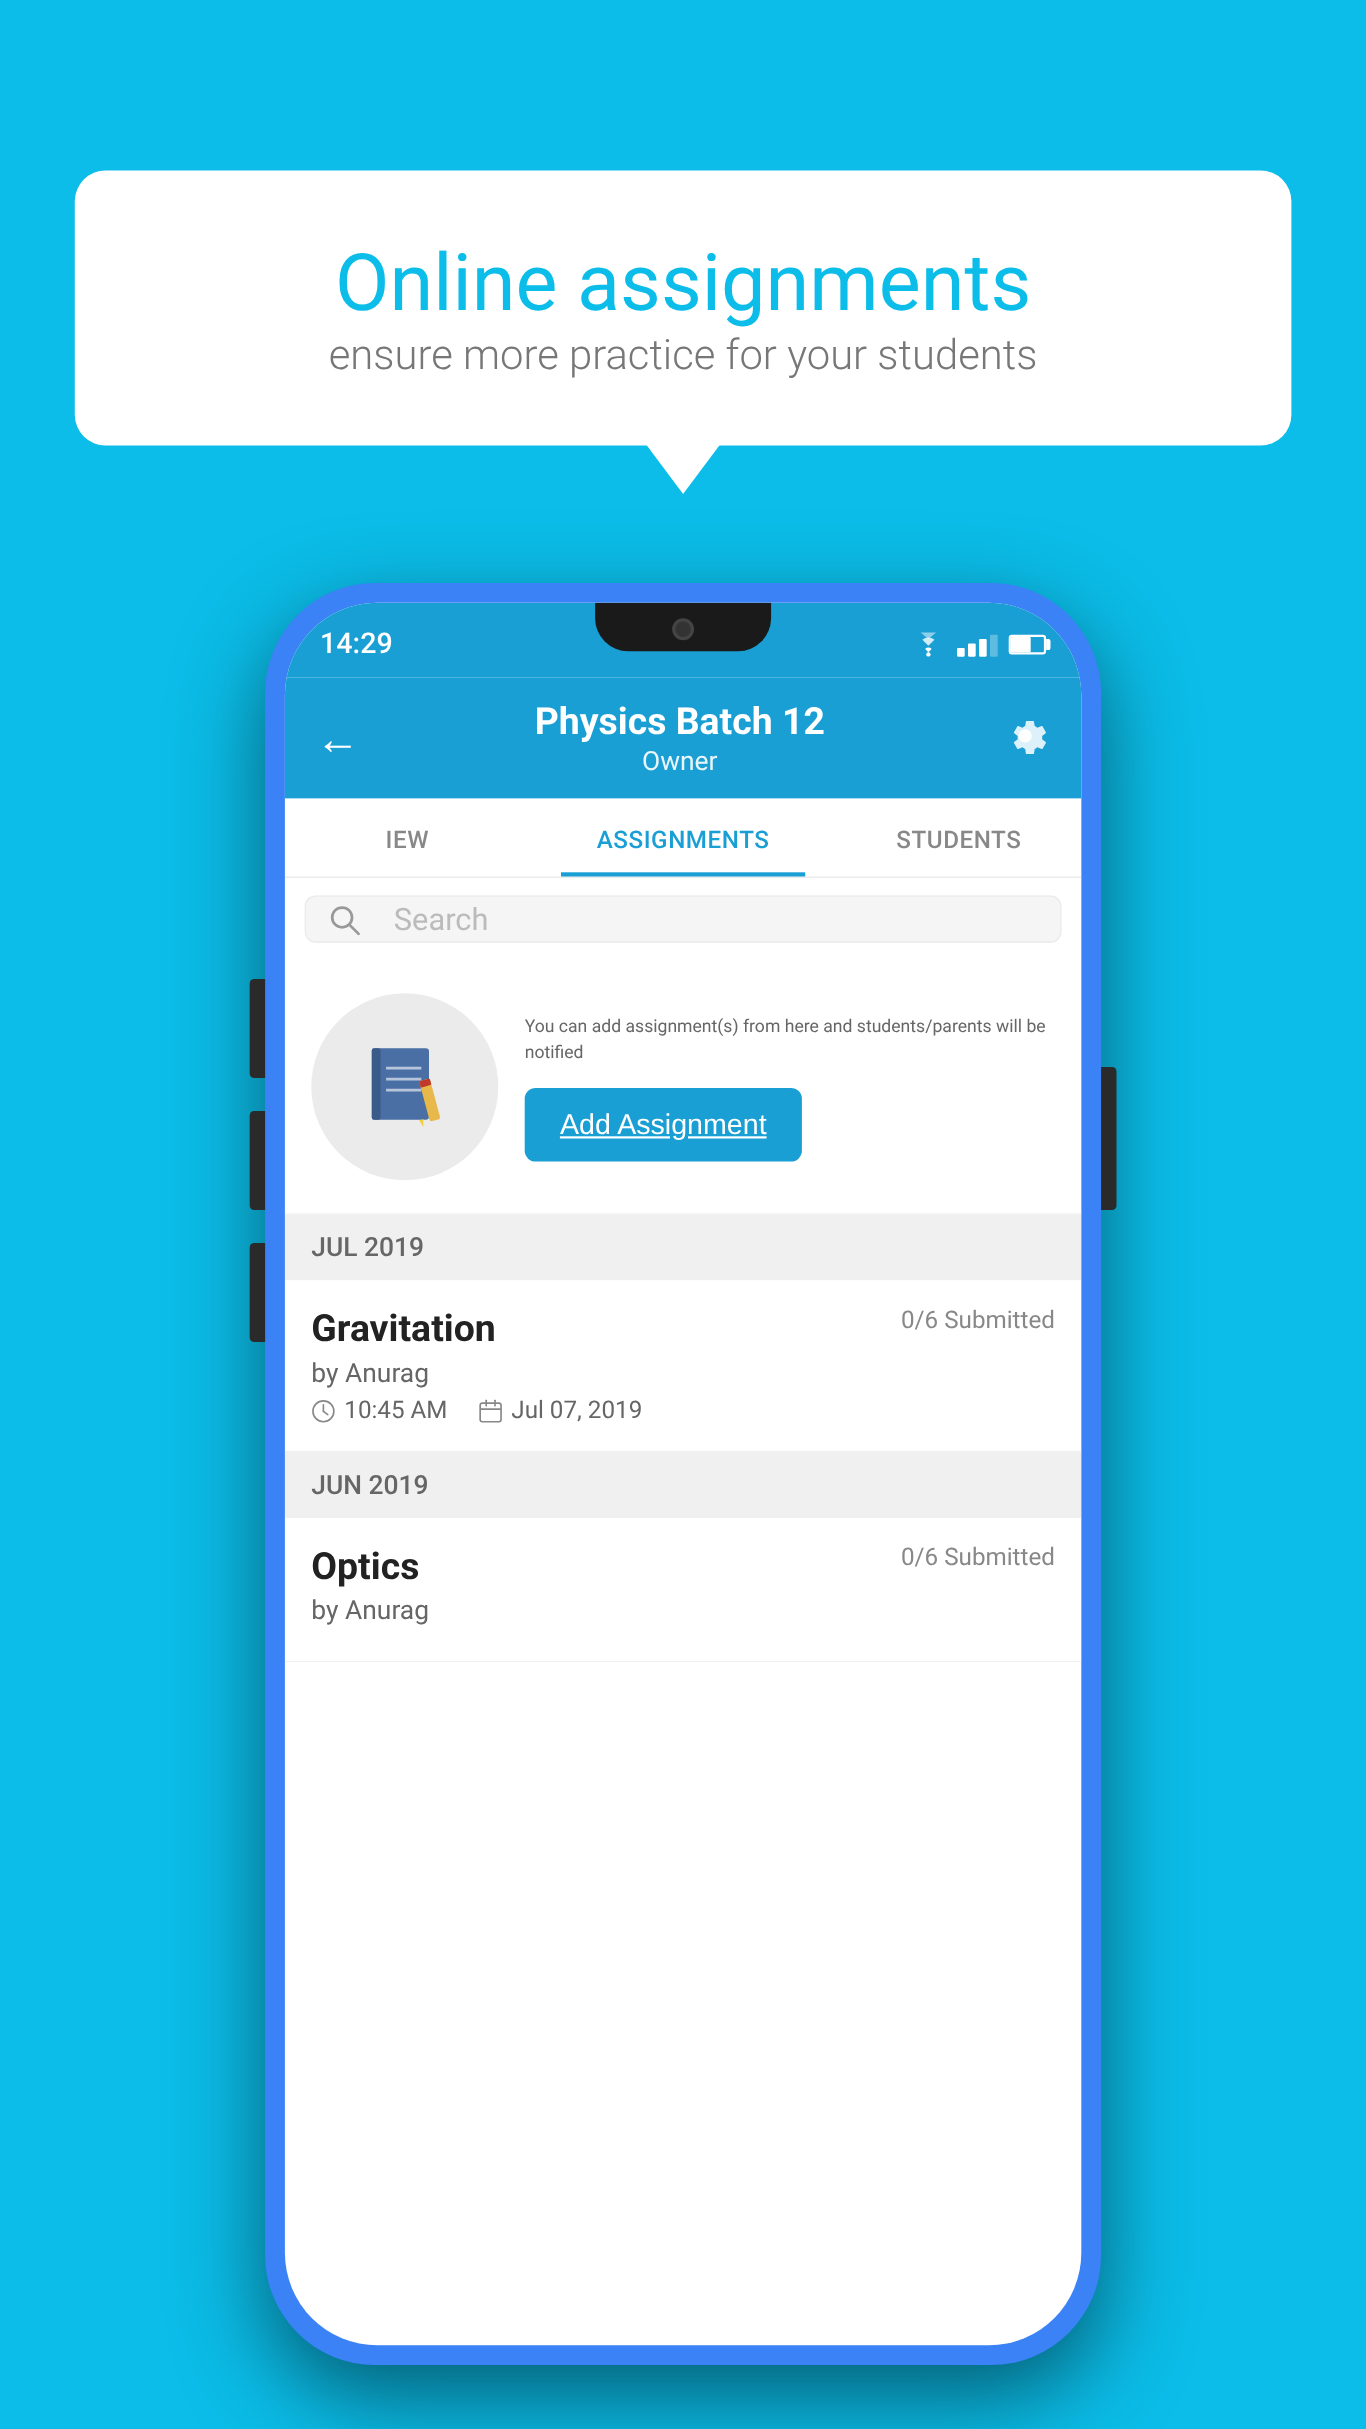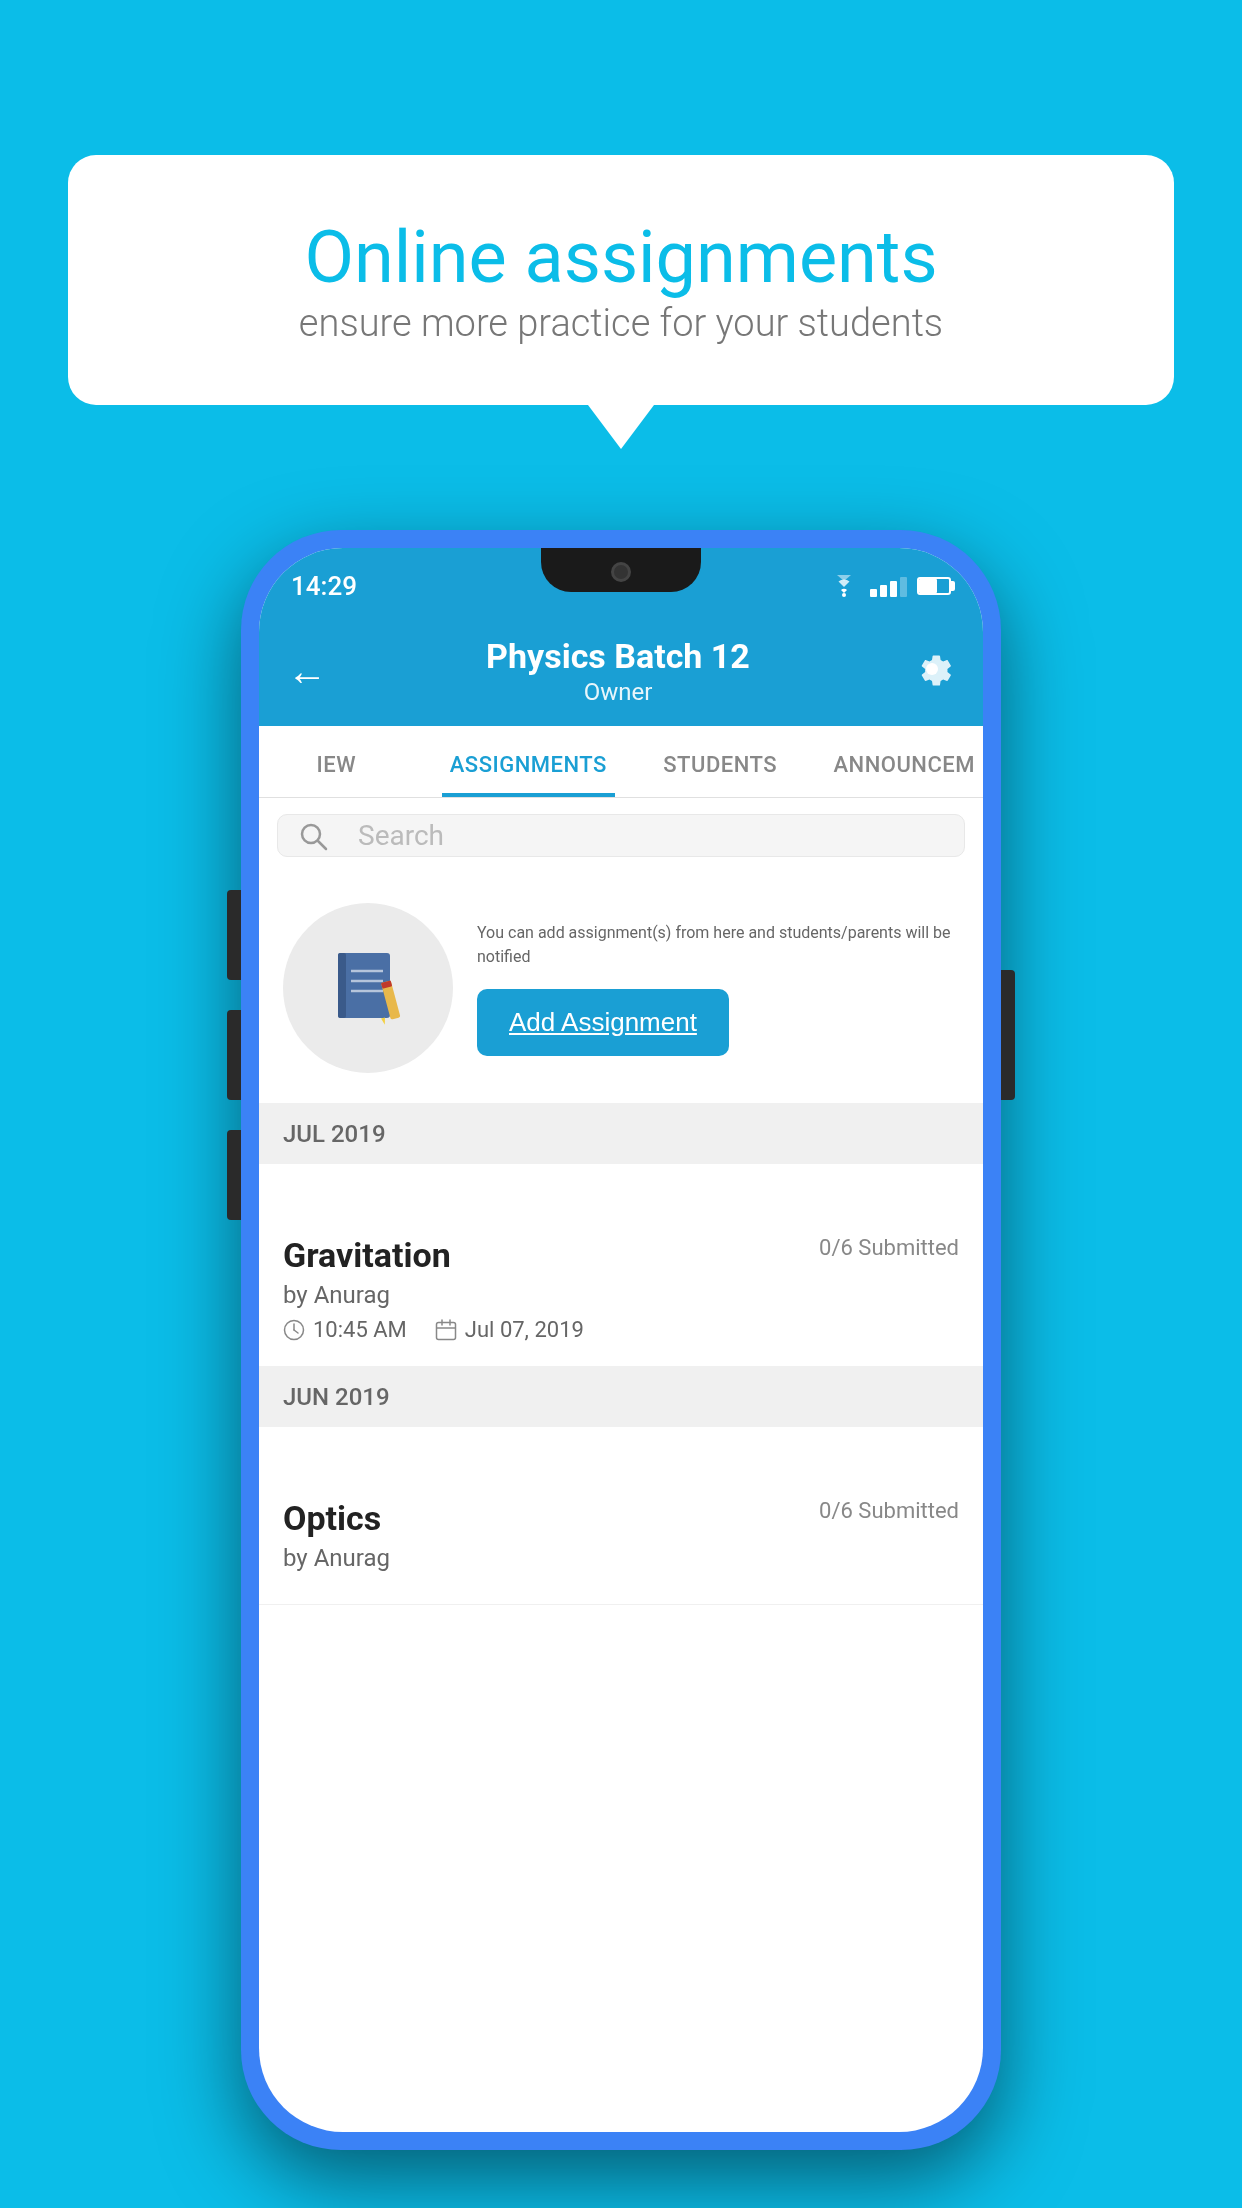--- a/index.html
+++ b/index.html
@@ -346,21 +346,20 @@
       background: white;
       padding: 24px 24px;
       border-bottom: 1px solid #f0f0f0;
     }
 
     .assignment-row1 {
       display: flex;
       justify-content: space-between;
       align-items: flex-start;
       margin-bottom: 6px;
-      margin-top: 47px;
     }
 
     .assignment-name {
       font-size: 34px;
       font-weight: 700;
       color: #222;
     }
 
     .assignment-submitted {
       font-size: 22px;
@@ -453,23 +452,20 @@
 
       <div class="tabs-container">
         <div class="tab-item">
           <span>IEW</span>
         </div>
         <div class="tab-item active">
           <span>ASSIGNMENTS</span>
         </div>
         <div class="tab-item">
           <span>STUDENTS</span>
-        </div>
-        <div class="tab-item">
-          <span>ANNOUNCEM</span>
         </div>
       </div>
 
       <div class="search-bar-container">
         <div class="search-bar">
           <svg width="30" height="30" viewBox="0 0 30 30" fill="none">
             <circle cx="13" cy="13" r="9" stroke="#999" stroke-width="2.5"></circle>
             <line x1="20" y1="20" x2="28" y2="28" stroke="#999" stroke-width="2.5" stroke-linecap="round"></line>
           </svg>
           <span class="search-placeholder">Search</span>

